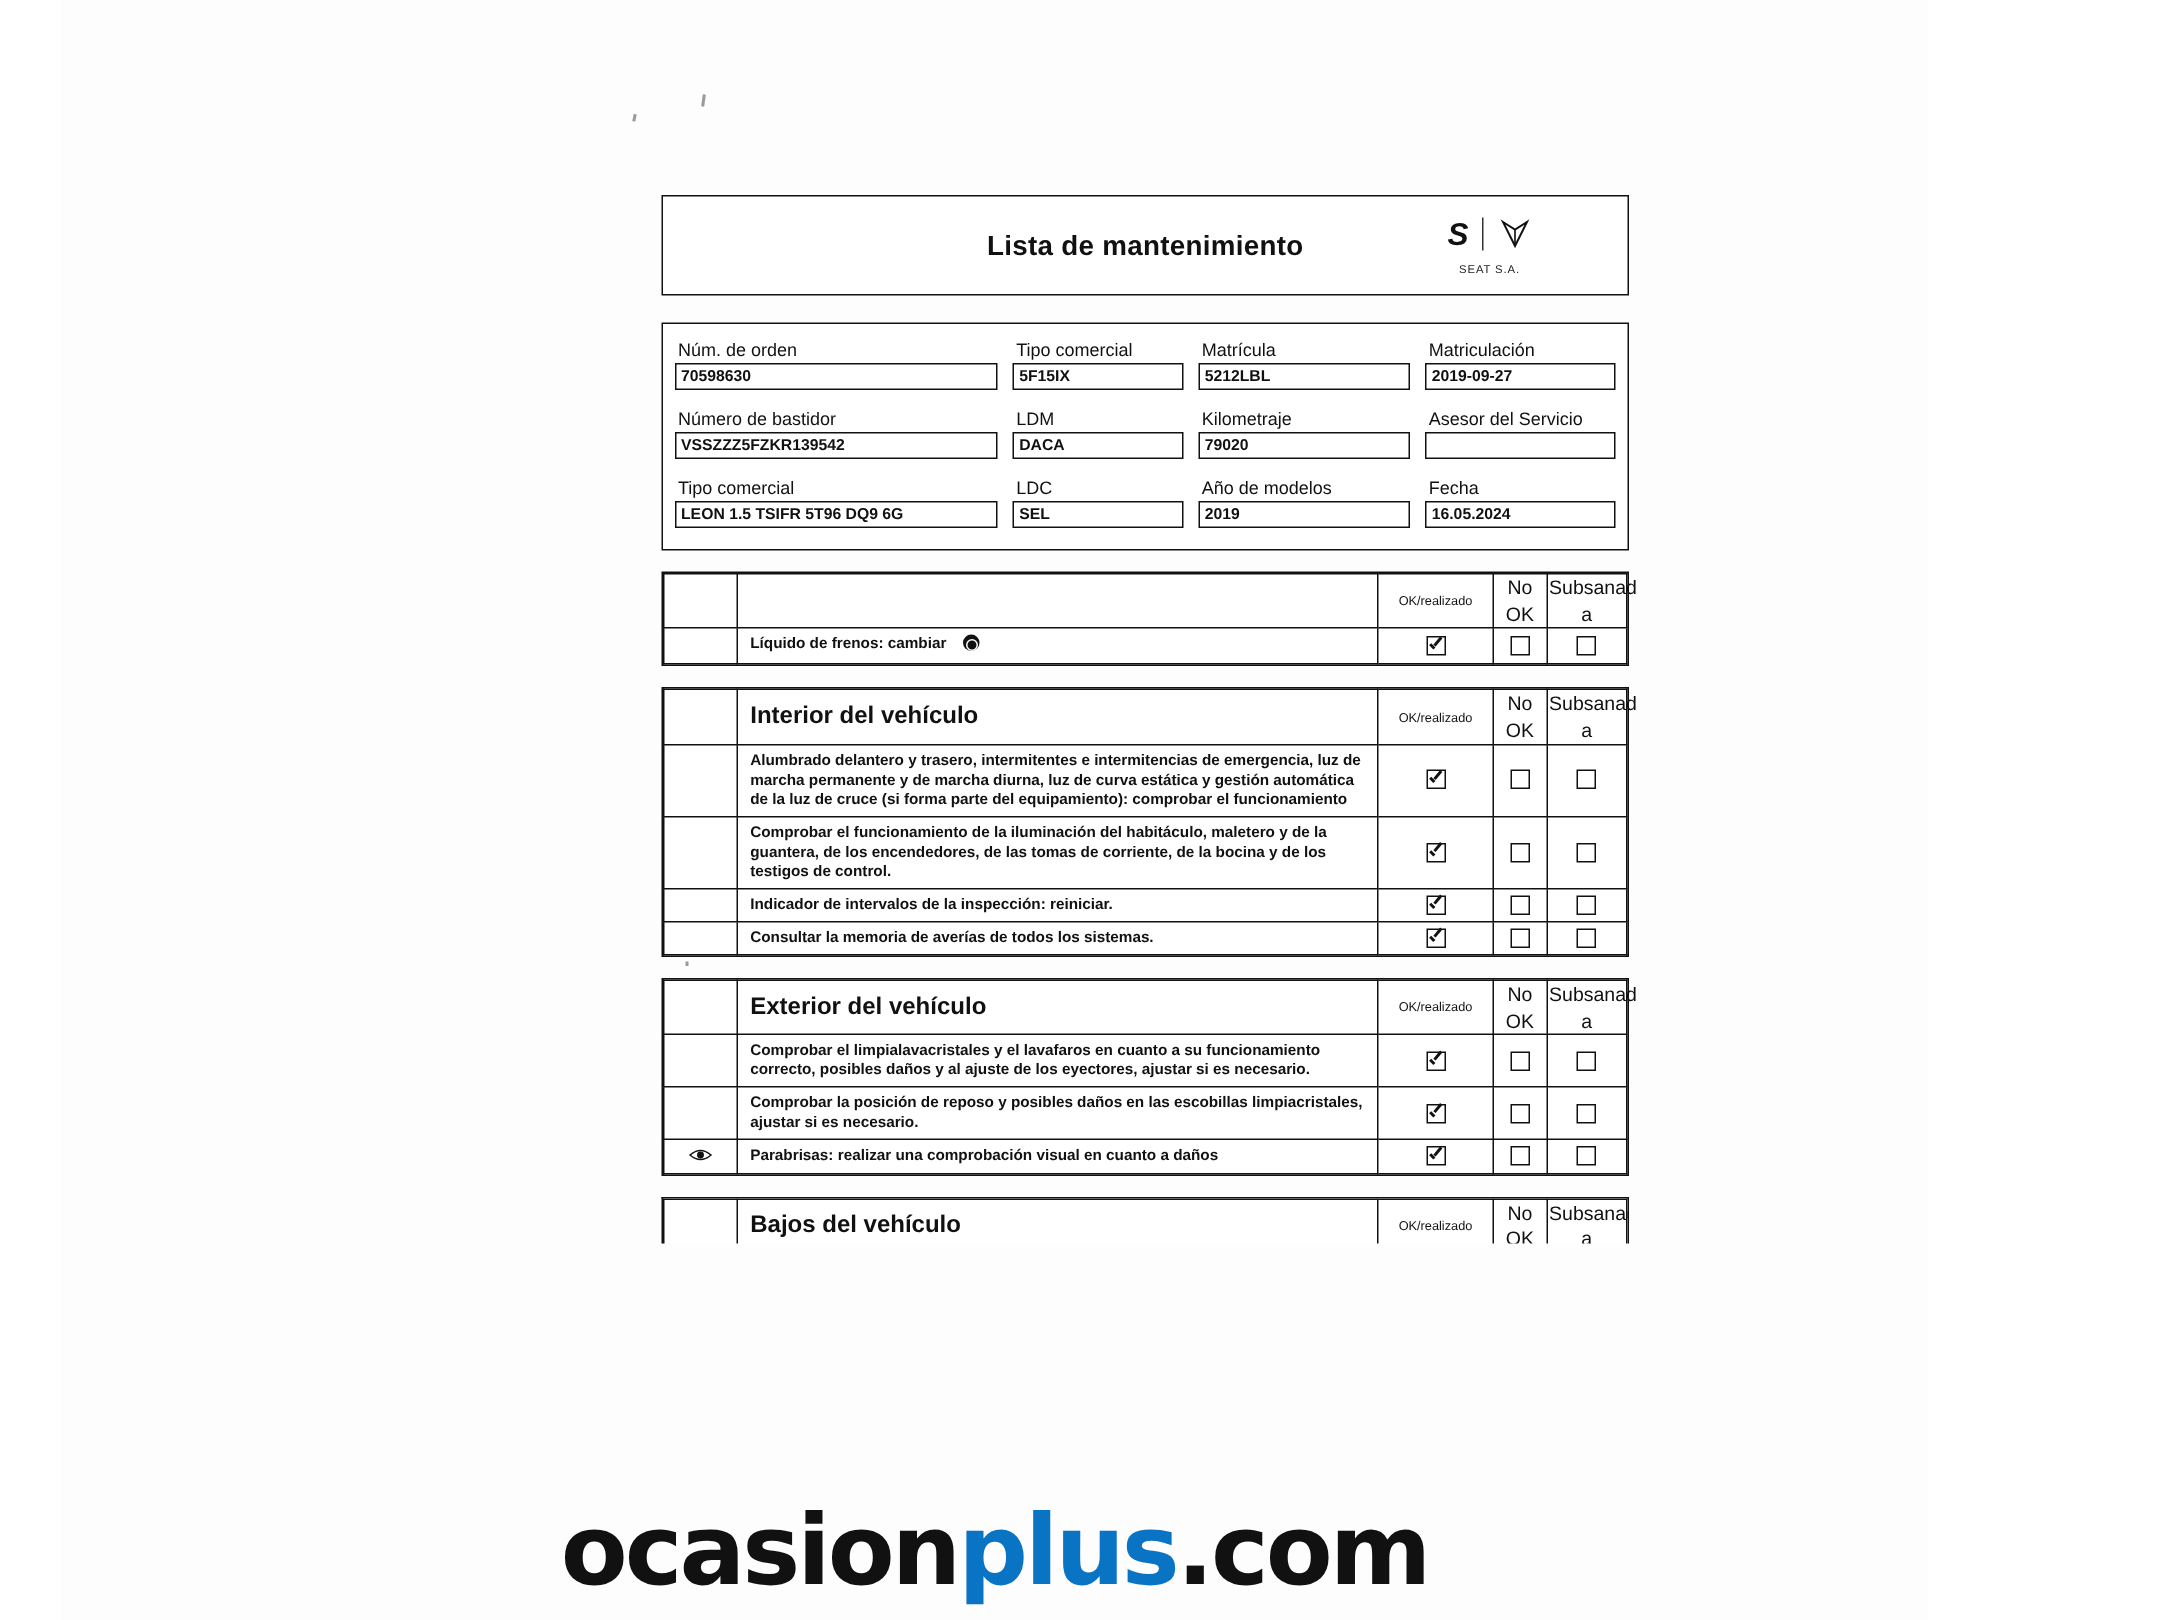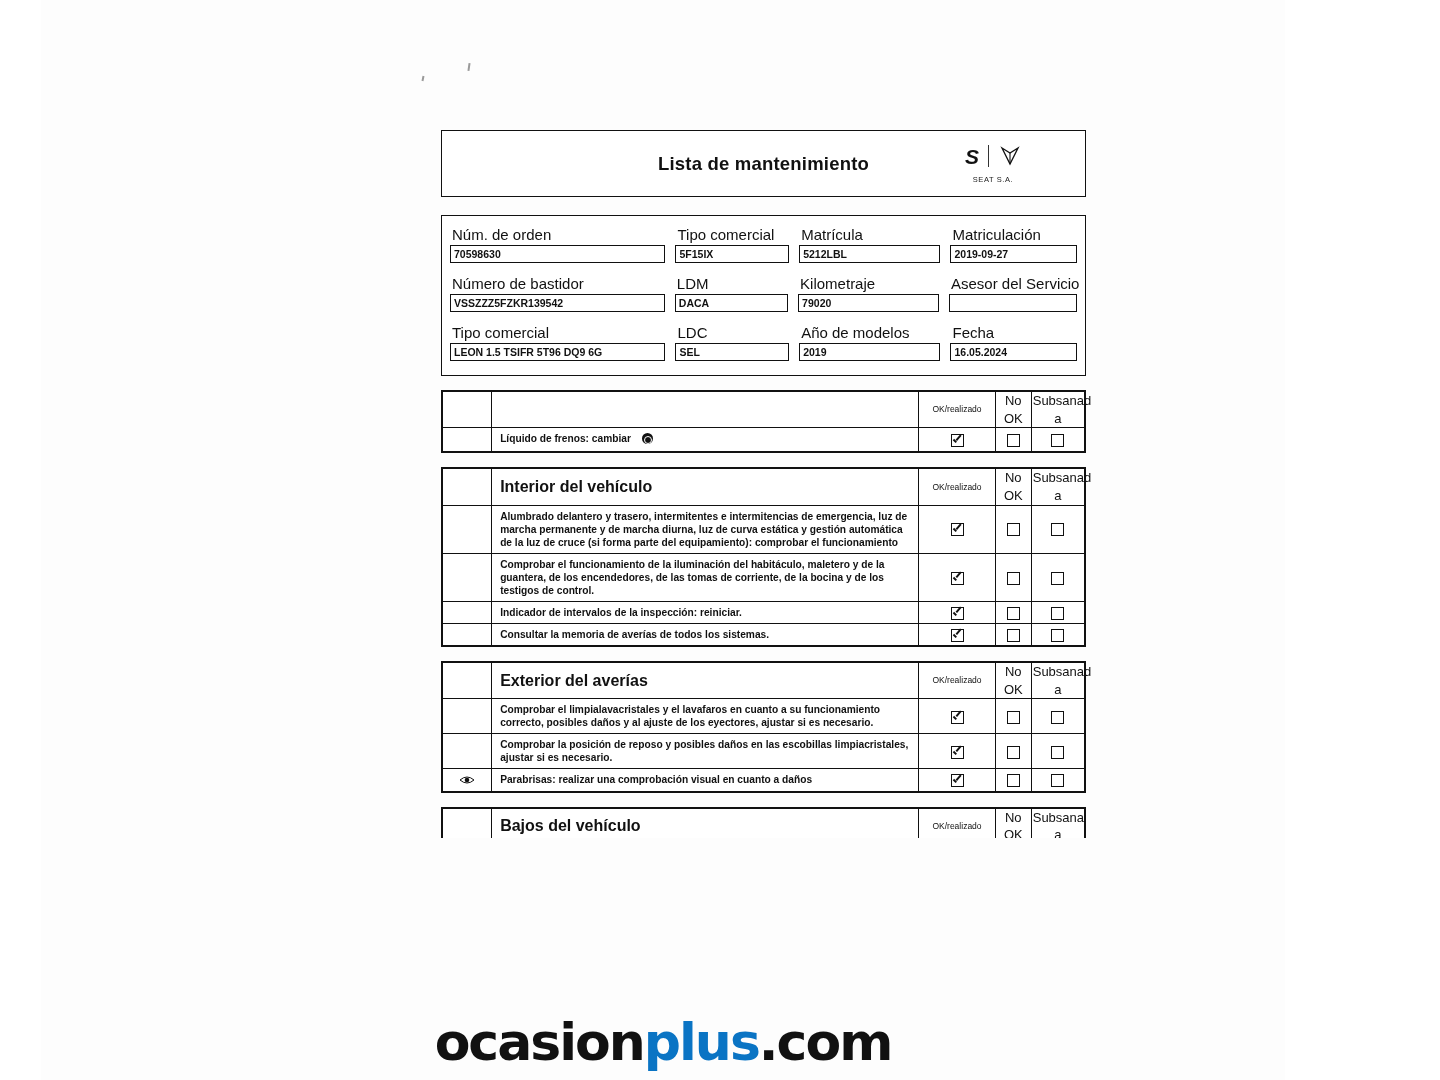--- a/index.html
+++ b/index.html
@@ -105,21 +105,21 @@
   .data-row:last-child { margin-bottom: 2px; }
   .field {
     display: flex;
     flex-direction: column;
   }
   .field.w1 { width: 218px; }
   .field.w2 { width: 115px; }
   .field.w3 { width: 143px; }
   .field.w4 { width: 128px; }
   .f-label {
-    font-size: 15px;
+    font-size: 12px;
     color: #111;
     margin-bottom: 2px;
     padding-left: 2px;
     white-space: nowrap;
   }
   .f-value {
     border: 1.3px solid #111;
     height: 16px;
     font-size: 10.5px;
     line-height: 16px;
@@ -264,21 +264,21 @@
     height: 30px;
   }
 
   
   .footer {
     position: absolute;
     left: 0;
     right: 0;
     bottom: 8px;
     text-align: center;
-    font-size: 52px;
+    font-size: 65px;
     font-weight: bold;
     letter-spacing: -2px;
     font-family: "DejaVu Sans", sans-serif;
   }
   .f-black { color: #111; }
   .f-blue { color: #0a74c4; }
 </style>
 </head>
 <body>
 
@@ -491,21 +491,21 @@
           <col class="c-mark">
             <col class="c-text">
             <col class="c-ok">
             <col class="c-nok">
             <col class="c-sub">
         </colgroup>
         <tbody>
             <tr>
           <td class="hdr-td"></td>
           <td class="hdr-td">
-            <div class="hdr-title">Exterior del averías</div>
+            <div class="hdr-title">Exterior del vehículo</div>
           </td>
           <td class="hdr-td">
             <div class="hdr-col">OK/realizado</div>
           </td>
           <td class="hdr-td">
             <div class="hdr-col small">No</div>
             <div class="hdr-col small">OK</div>
           </td>
           <td class="hdr-td">
             <div class="hdr-col small">Subsanad</div>

